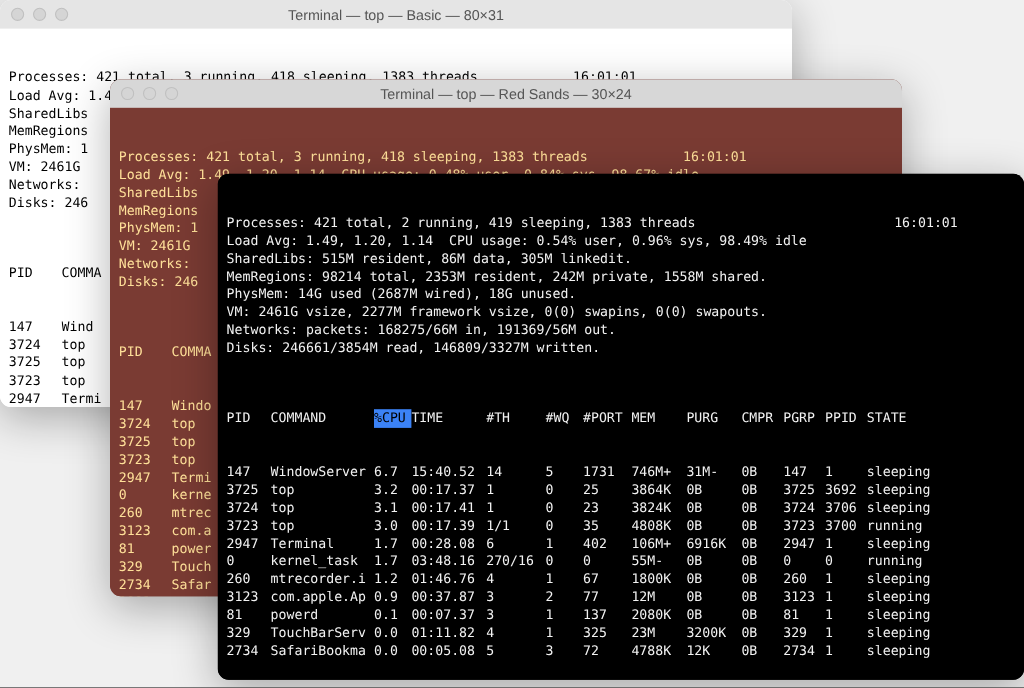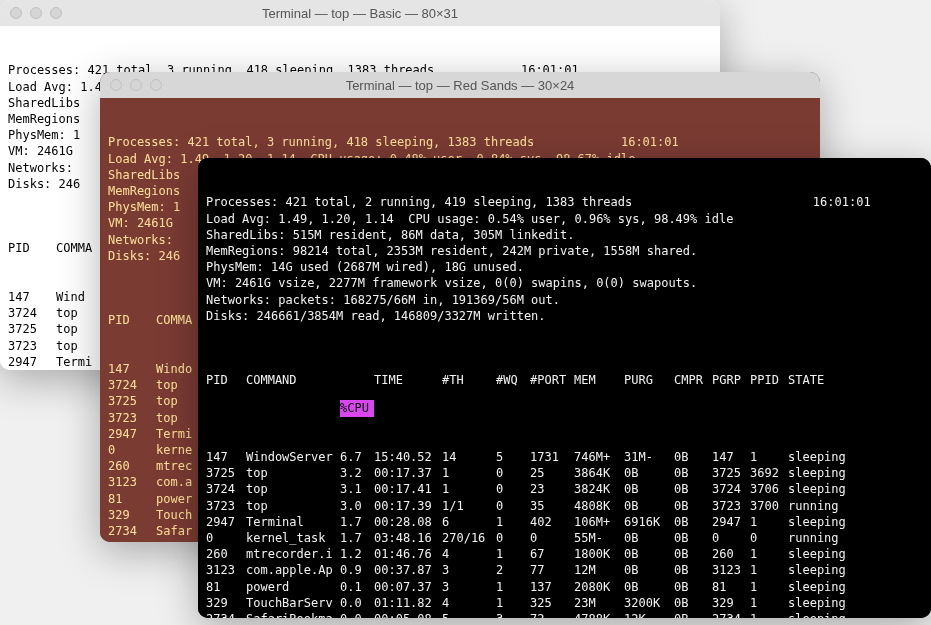--- a/index.html
+++ b/index.html
@@ -42,21 +42,21 @@
   }
   .row { display: flex; }
   .cell { overflow: hidden; text-overflow: clip; white-space: nowrap; }
   
   .inactive .dot { background: #d5d5d5; border: 1px solid #c0c0c0; }
   
   .active .dot:nth-child(1){background:#ff5f57;border:1px solid #e14038;}
   .active .dot:nth-child(2){background:#febc2e;border:1px solid #dfa023;}
   .active .dot:nth-child(3){background:#28c840;border:1px solid #1aab2b;}
   
-  .hl { background: #d946ef; color: #000; margin-top: 28px; }
+  .hl { background: #3b82f6; color: #000; }
   
   #win-basic   { left: 0;   top: 0;   width: 720px; height: 370px; background:#fff;}
   #win-basic .titlebar   { background:#e5e5e5; }
   #win-basic .content    { color:#000; background:#fff;}
   #win-redsands{ left: 100px; top: 72px; width: 720px; height: 470px; background:#7a3b33;}
   #win-redsands .titlebar{ background:#d7d7d7; }
   #win-redsands .content { color:#ffe099; background:#7a3b33;}
   #win-pro     { left: 198px; top: 158px; width: 733px; height: 460px; background:#000;}
   #win-pro .titlebar     { background:#3a3a3a; }
   #win-pro .title        { color:#ccc; }

